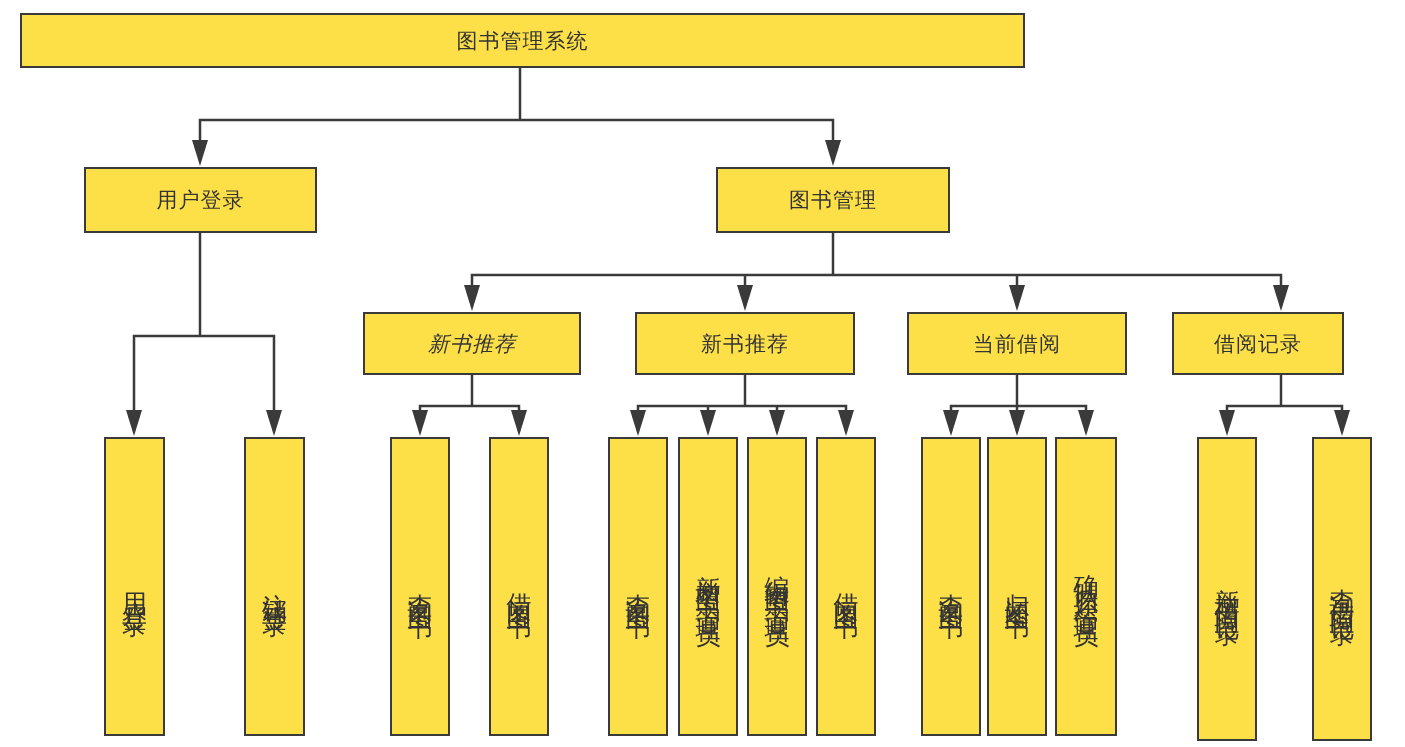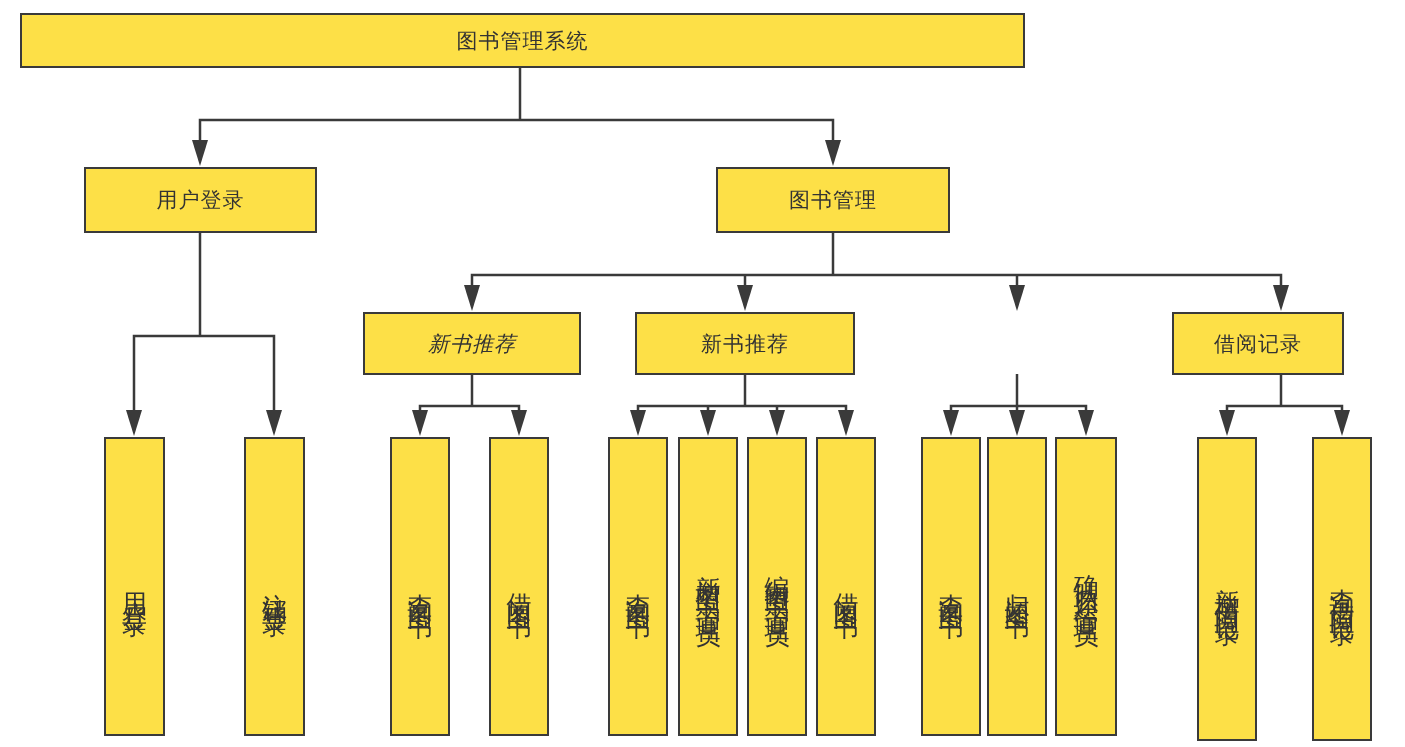--- a/index.html
+++ b/index.html
@@ -110,20 +110,23 @@
   <div class="box hnode" style="left:716px; top:167px; width:234px; height:66px;">
     <span>图书管理</span>
   </div>
 
   <div class="box hnode" style="left:363px; top:312px; width:218px; height:63px;font-style:italic;">
     <span>新书推荐</span>
   </div>
   <div class="box hnode" style="left:635px; top:312px; width:220px; height:63px;">
     <span>新书推荐</span>
   </div>
+  <div class="box hnode" style="left:907px; top:312px; width:220px; height:63px;">
+    <span>当前借阅</span>
+  </div>
   <div class="box hnode" style="left:1172px; top:312px; width:172px; height:63px;">
     <span>借阅记录</span>
   </div>
 
   <div class="box vnode" style="left:104px; top:437px; width:61px; height:299px;">
     <span>用户登录</span>
   </div>
   <div class="box vnode" style="left:244px; top:437px; width:61px; height:299px;">
     <span>注销登录</span>
   </div>

